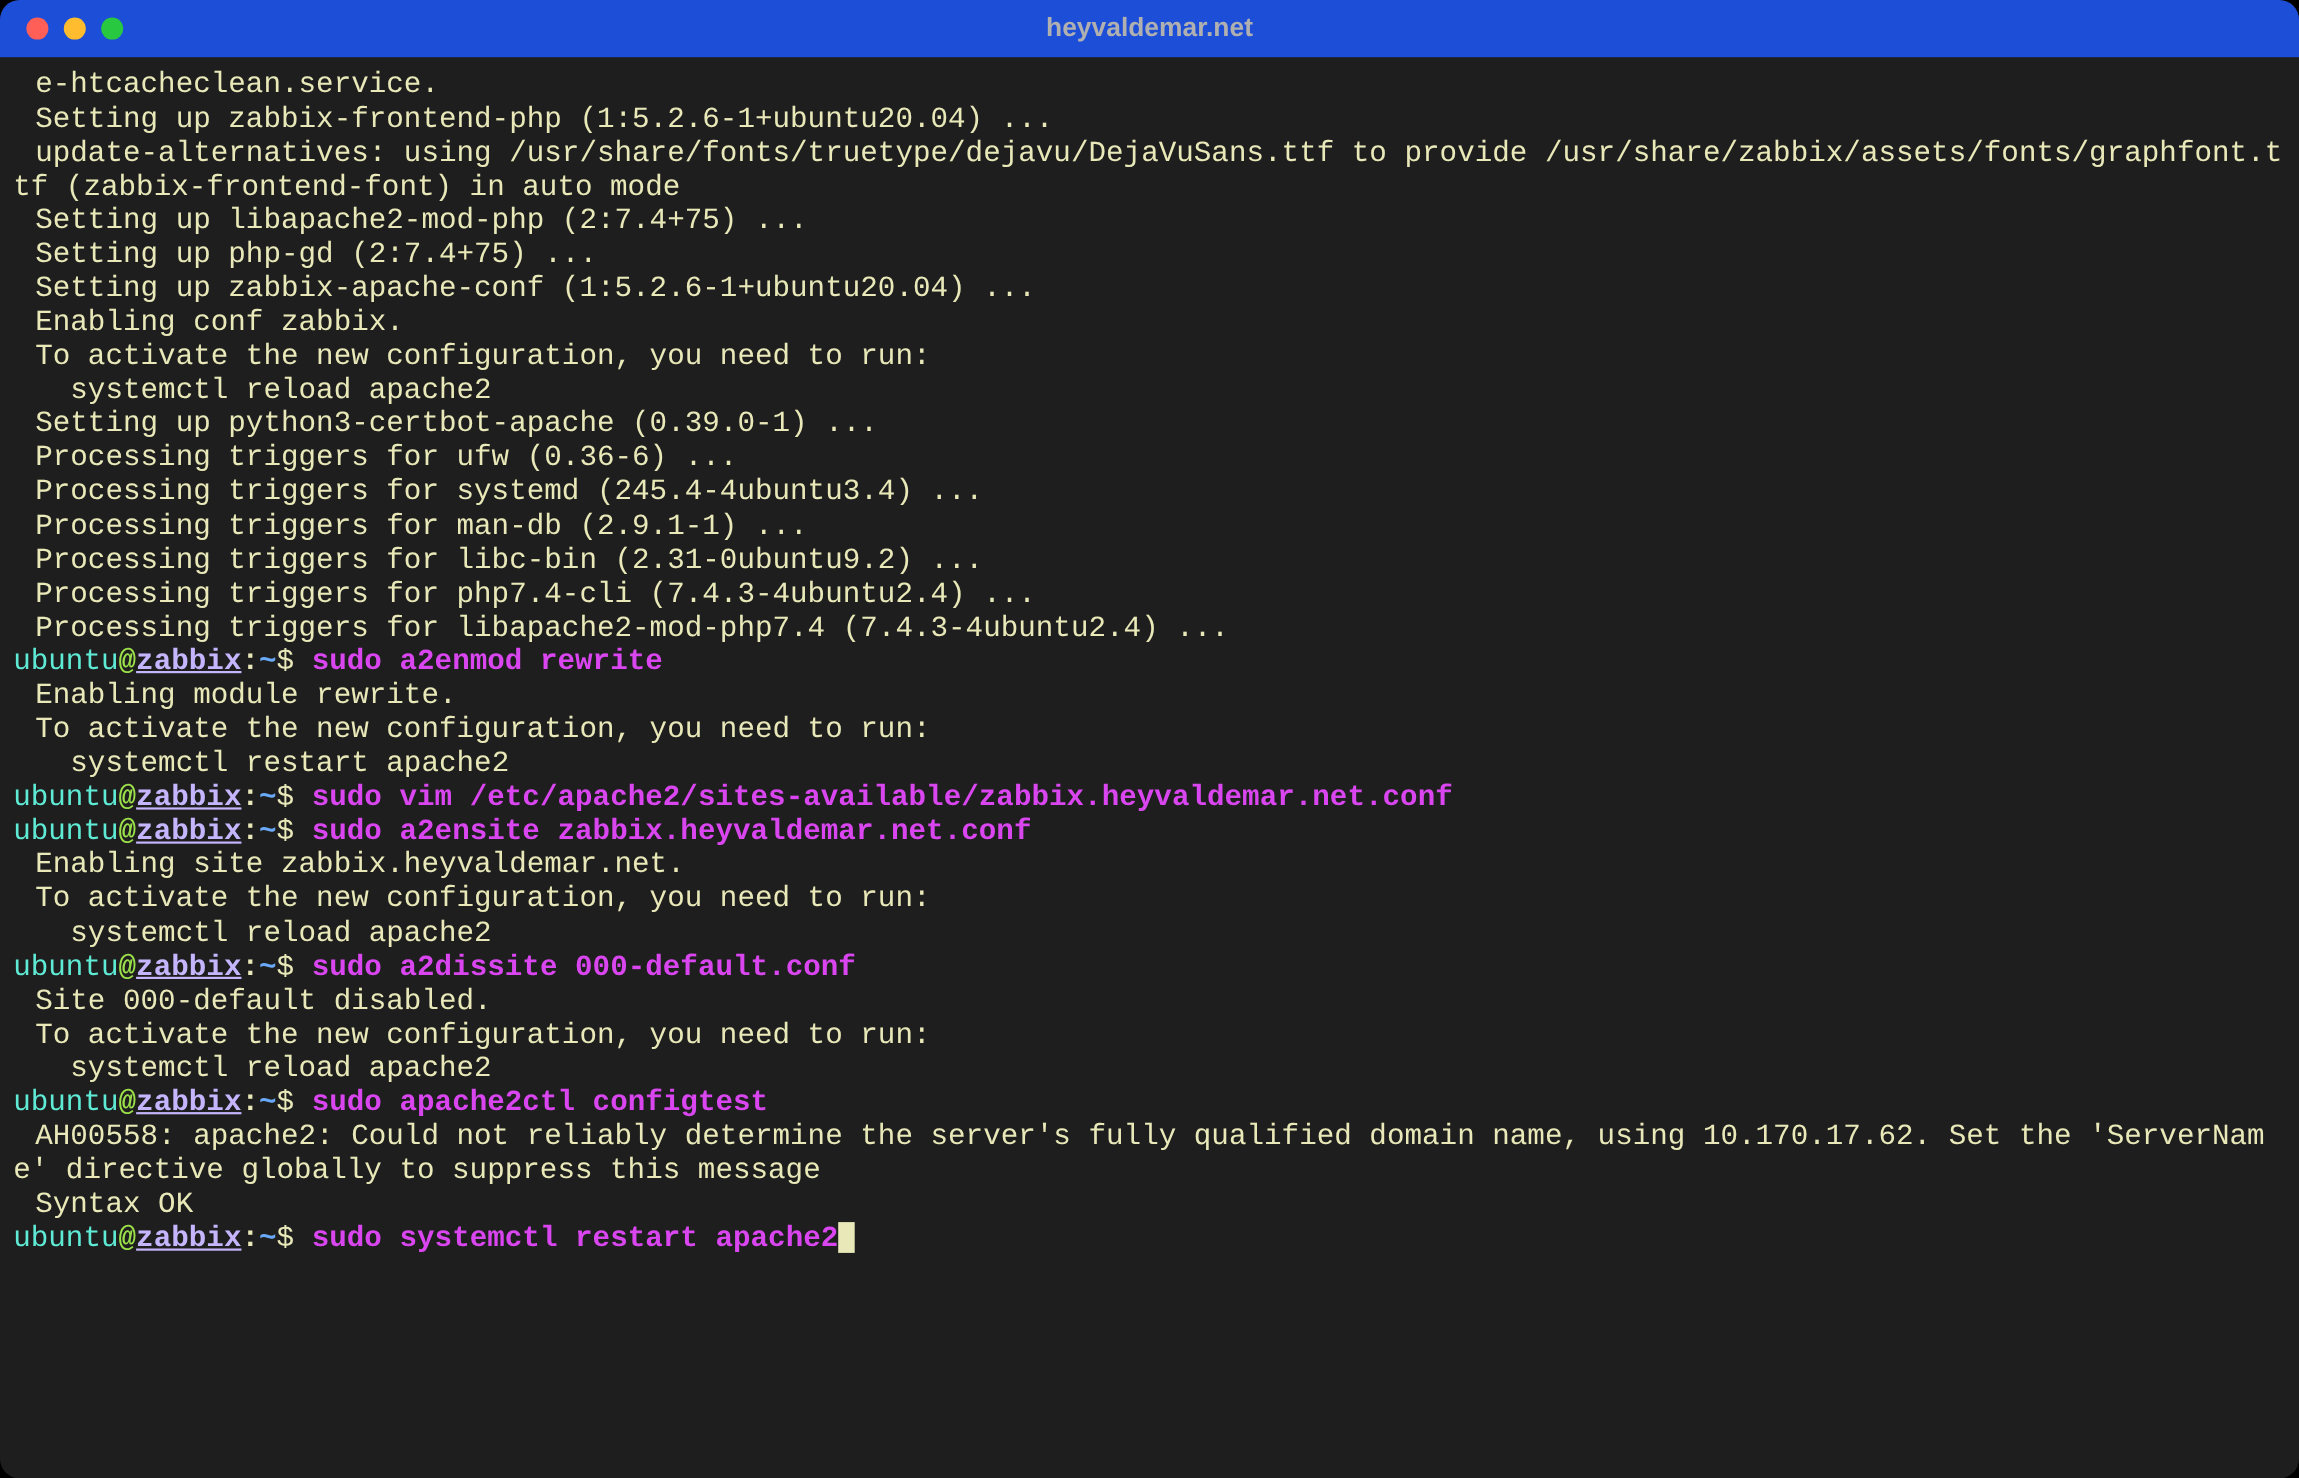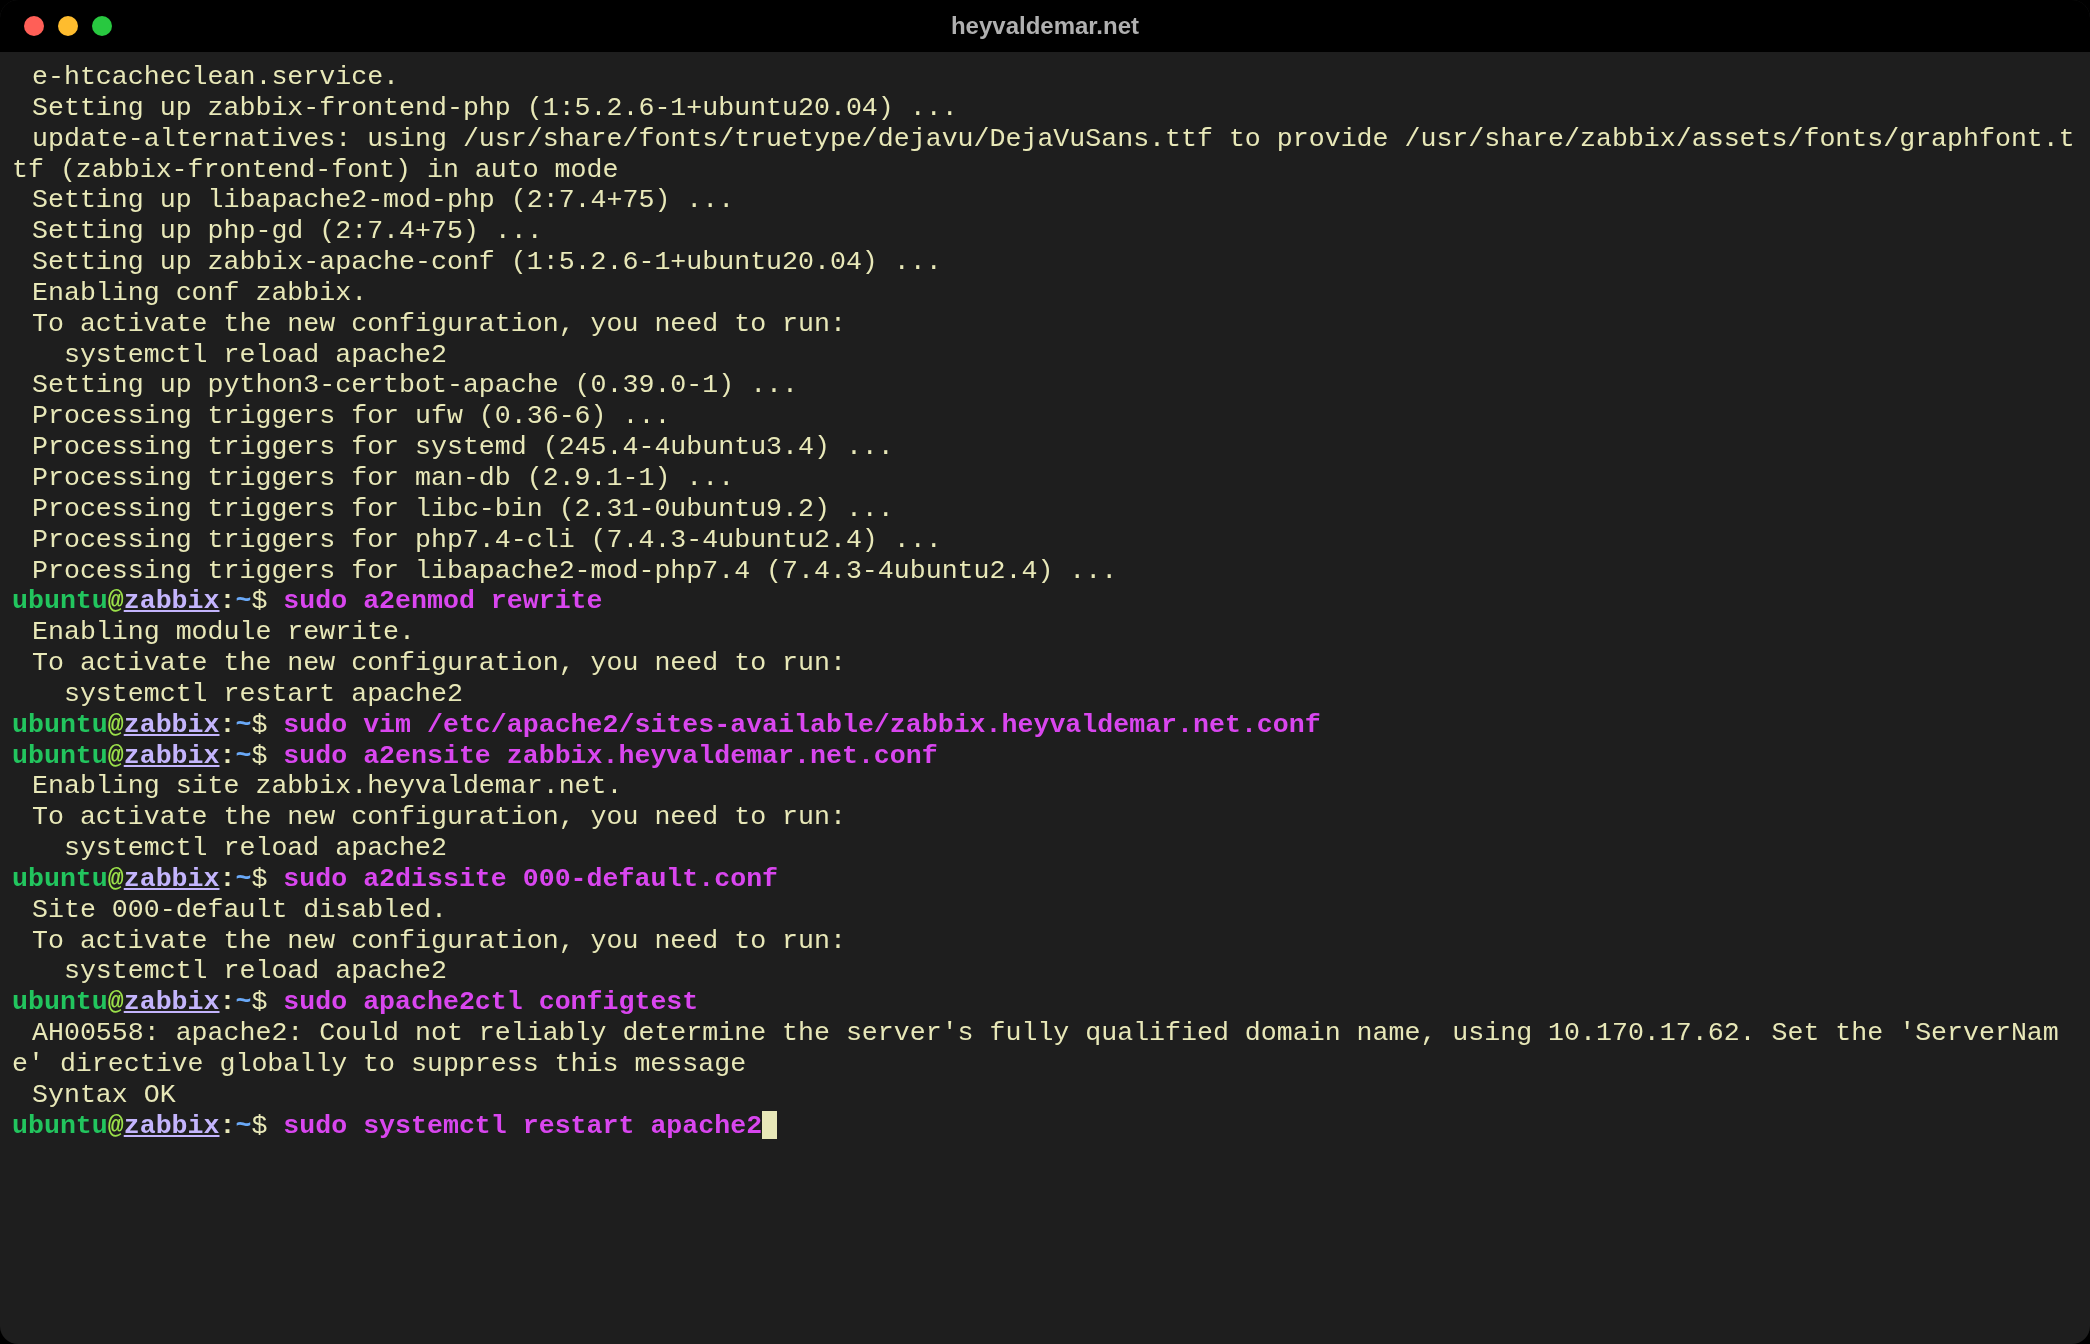--- a/index.html
+++ b/index.html
@@ -18,21 +18,21 @@
     font-family: "SF Mono", "Menlo", "Consolas", "Liberation Mono", monospace;
     overflow: hidden;
     transform-origin: top left;
   }
   .titlebar {
     height: 52px;
     width: 100%;
     position: relative;
     display: flex;
     align-items: center;
-    background: #000000;
+    background: #1d4ed8;
     text-align: center;
   }
   .traffic-lights {
     position: absolute;
     left: 24px;
     top: 50%;
     transform: translateY(-50%);
     display: flex;
     gap: 14px;
   }
@@ -54,21 +54,21 @@
   .terminal-body {
     padding: 10px 12px 18px 12px;
     font-size: 26.6px;
     line-height: 1.16;
     letter-spacing: 0;
     white-space: pre-wrap;
     word-break: break-all;
     color: #e8e8b8;
   }
   .out  { color: #e8e8b8; margin-left: 20px; }
-  .user { color: #22c55e; font-weight: bold; }
+  .user { color: #5eead4; font-weight: normal; }
   .host { color: #c4b5fd; font-weight: bold; text-decoration: underline; }
   .at   { color: #9be04a; font-weight: bold; }
   .colon{ color: #e8e8b8; font-weight: bold; }
   .path { color: #6aa9f7; font-weight: bold; }
   .dollar { color: #e8e8b8; }
   .cmd  { color: #d946ef; font-weight: bold; }
   .cursor {
     display: inline-block;
     width: 15px;
     height: 28px;

